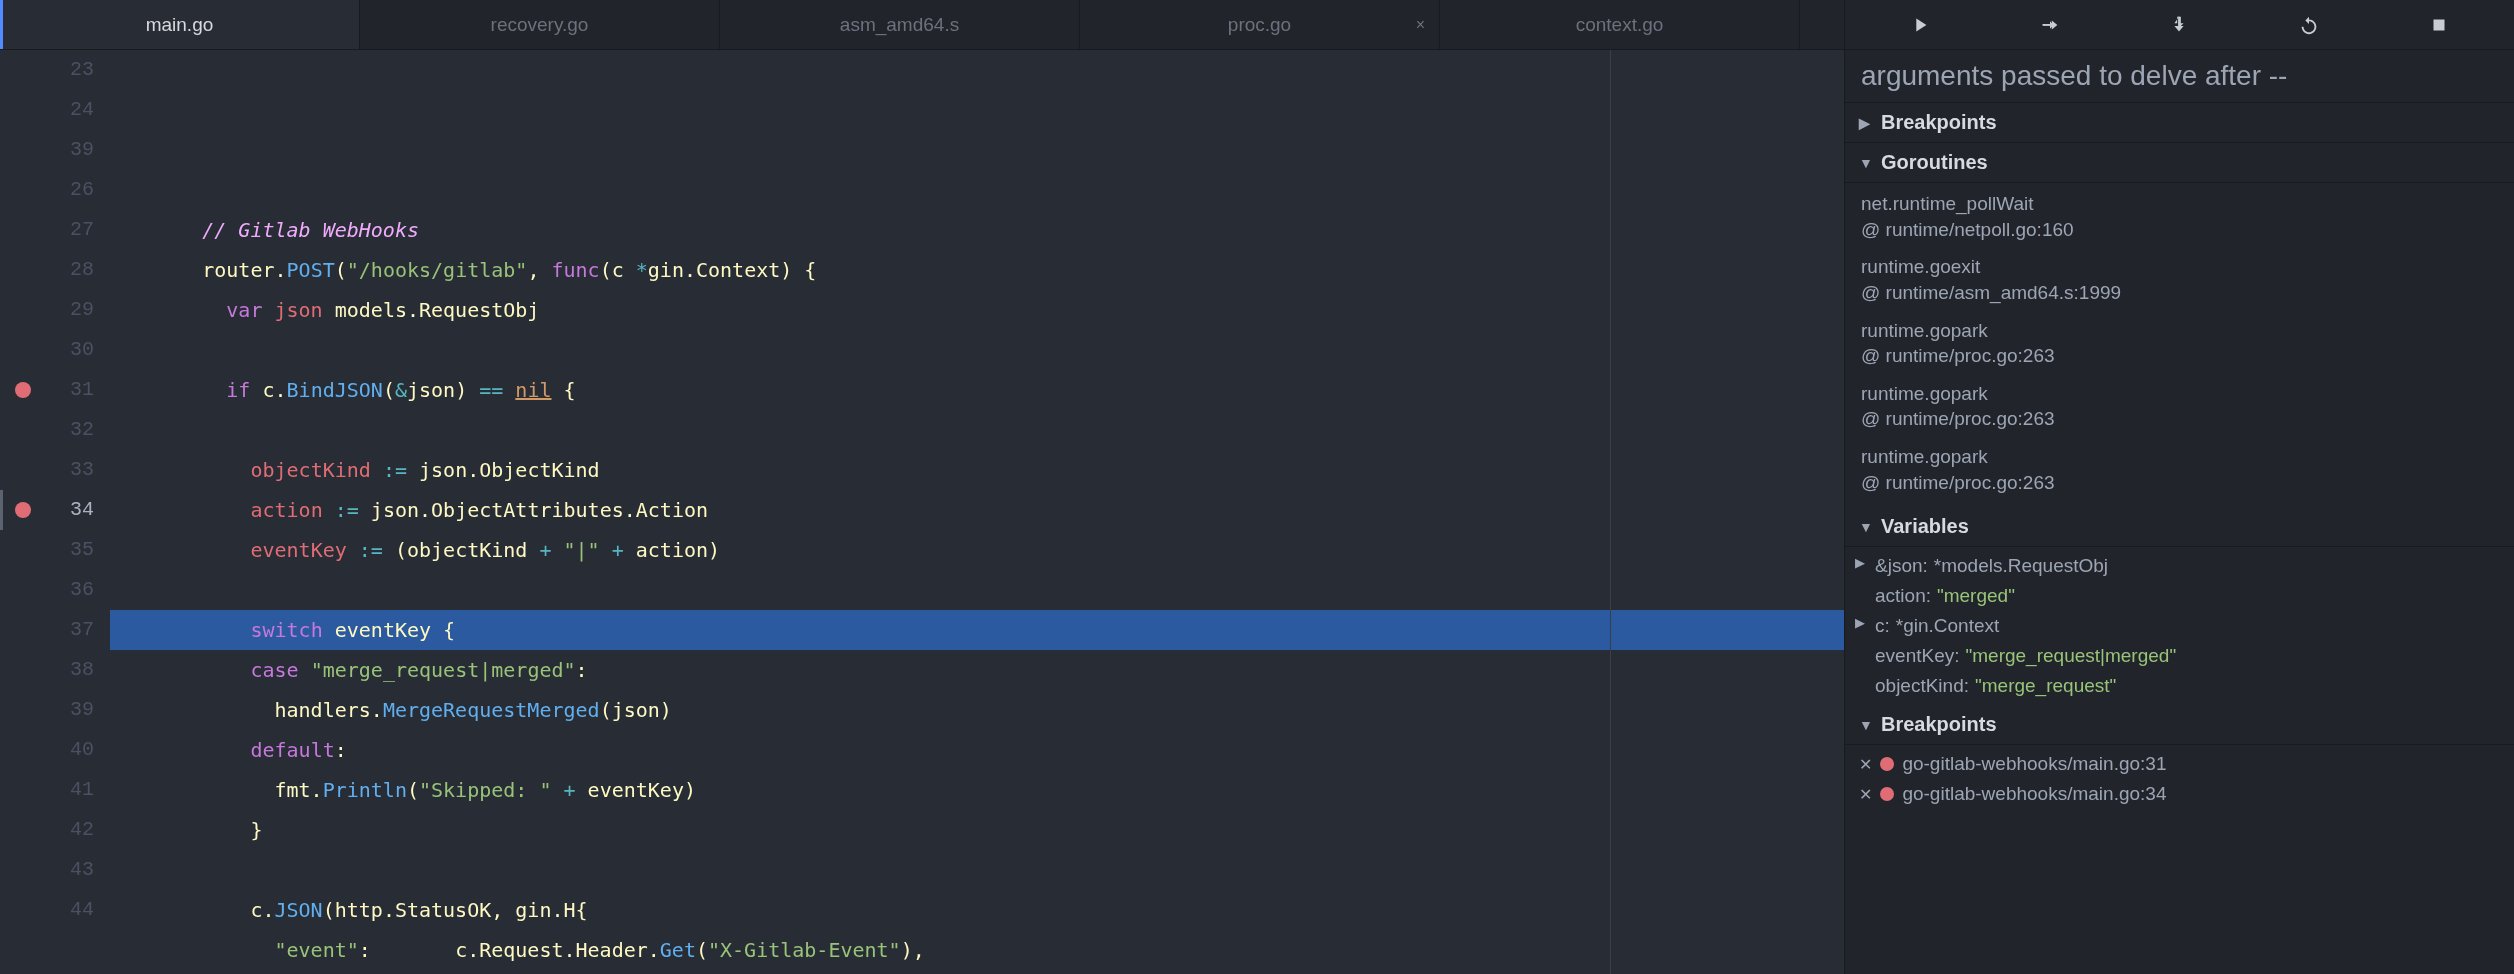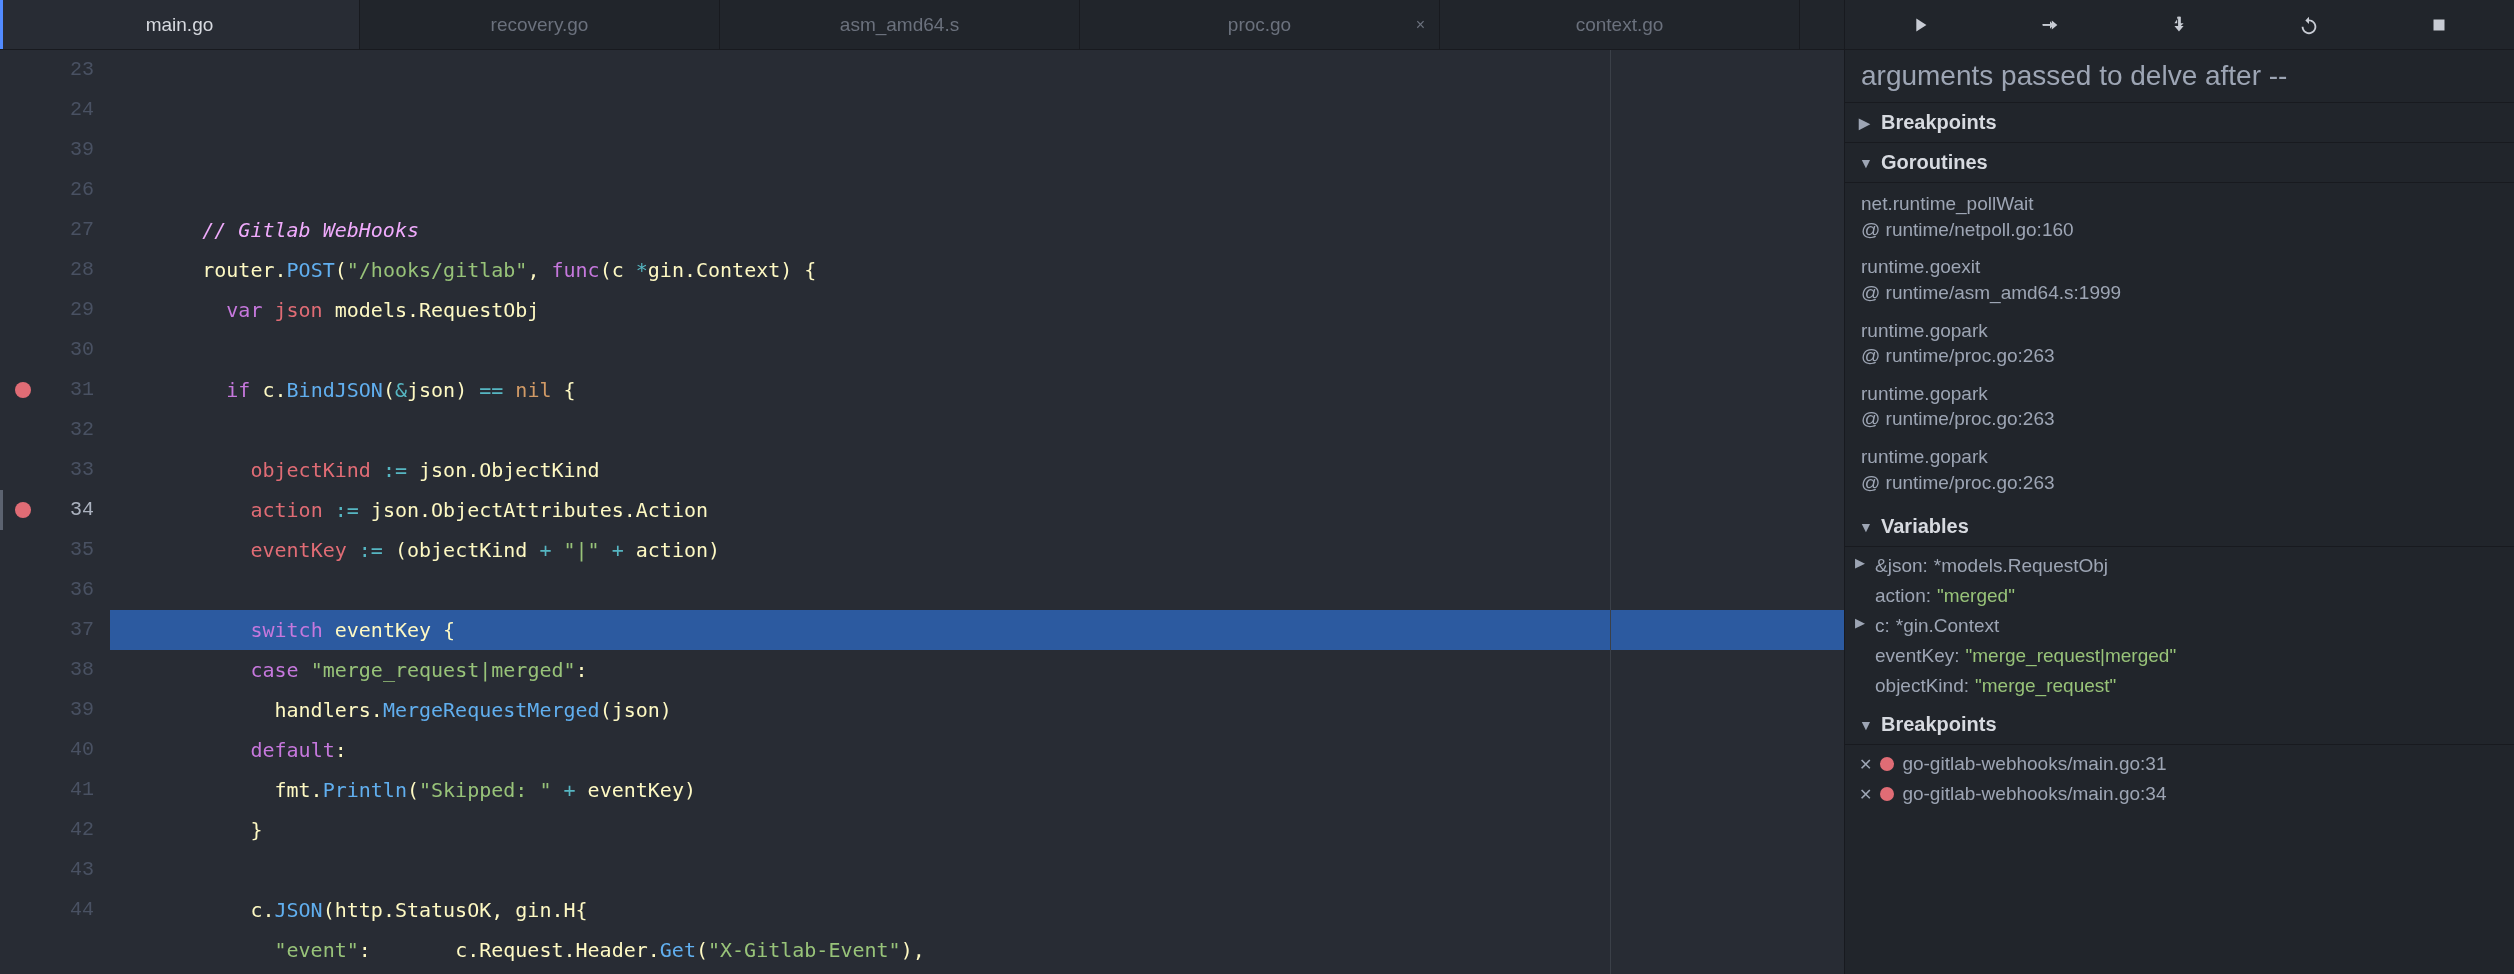--- a/index.html
+++ b/index.html
@@ -135,21 +135,21 @@
   width: 1px;
   background: #3b4048;
 }
 
 .cm { color: #f0abfc; font-style: italic; margin-top: 29px; }
 .kw { color: #c678dd; }
 .fn { color: #61afef; }
 .str { color: #98c379; }
 .op { color: #56b6c2; }
 .var { color: #e06c75; }
-.num { color: #d19a66; }
+.num { color: #d19a66; text-decoration: underline; }
 .pl { color: #fef9c3; }
 
 
 .dbg-info-line {
   padding: 10px 16px;
   color: #9da5b4;
   font-family: -apple-system, sans-serif;
   font-size: 28px;
   border-bottom: 1px solid #181a1f;
 }

